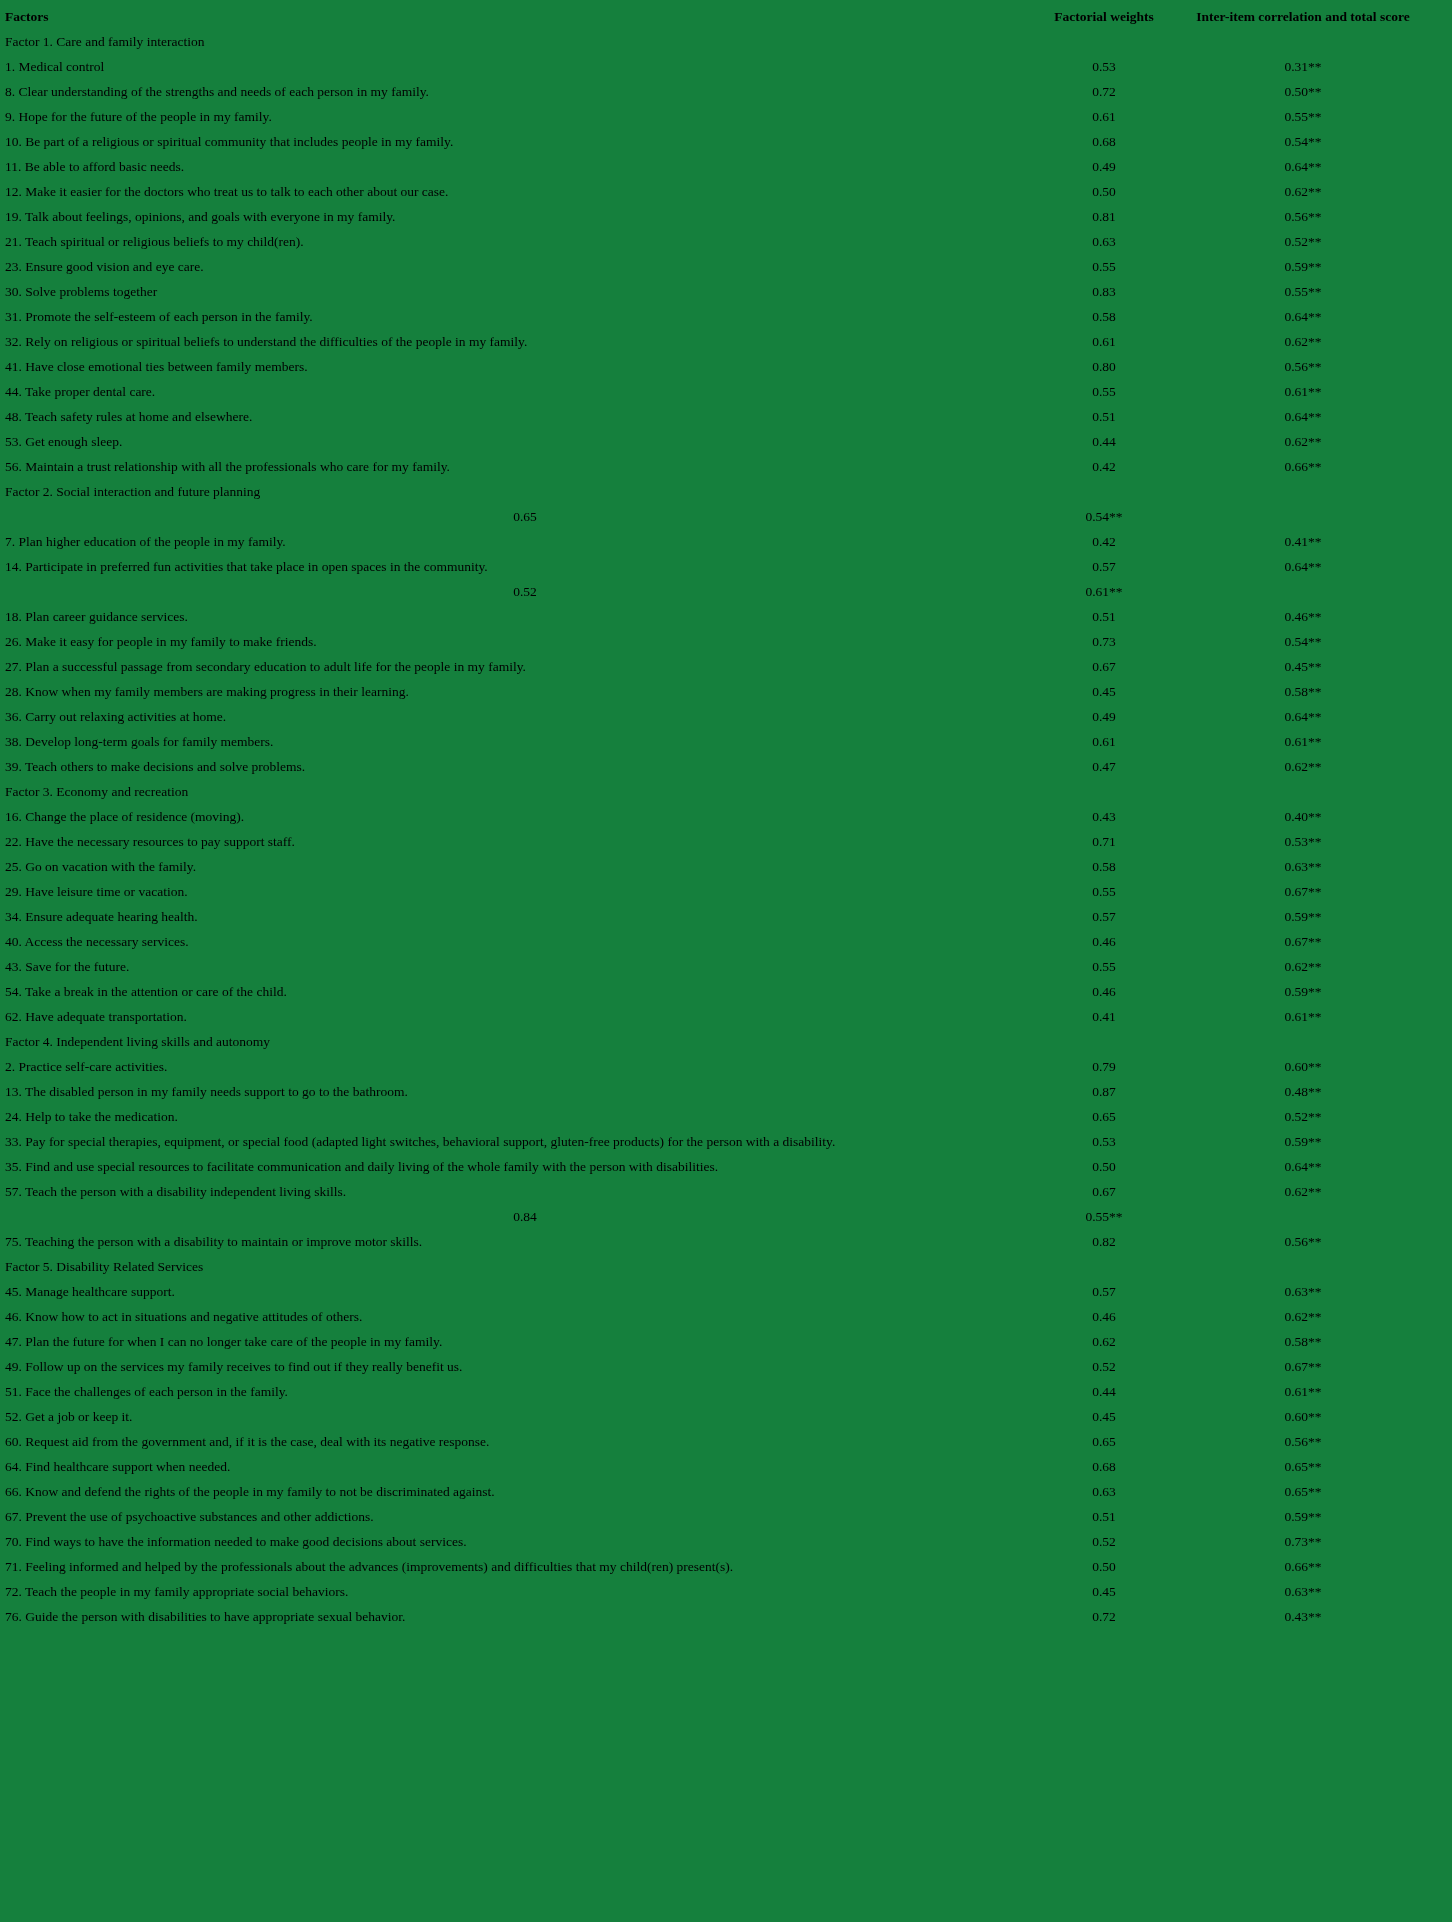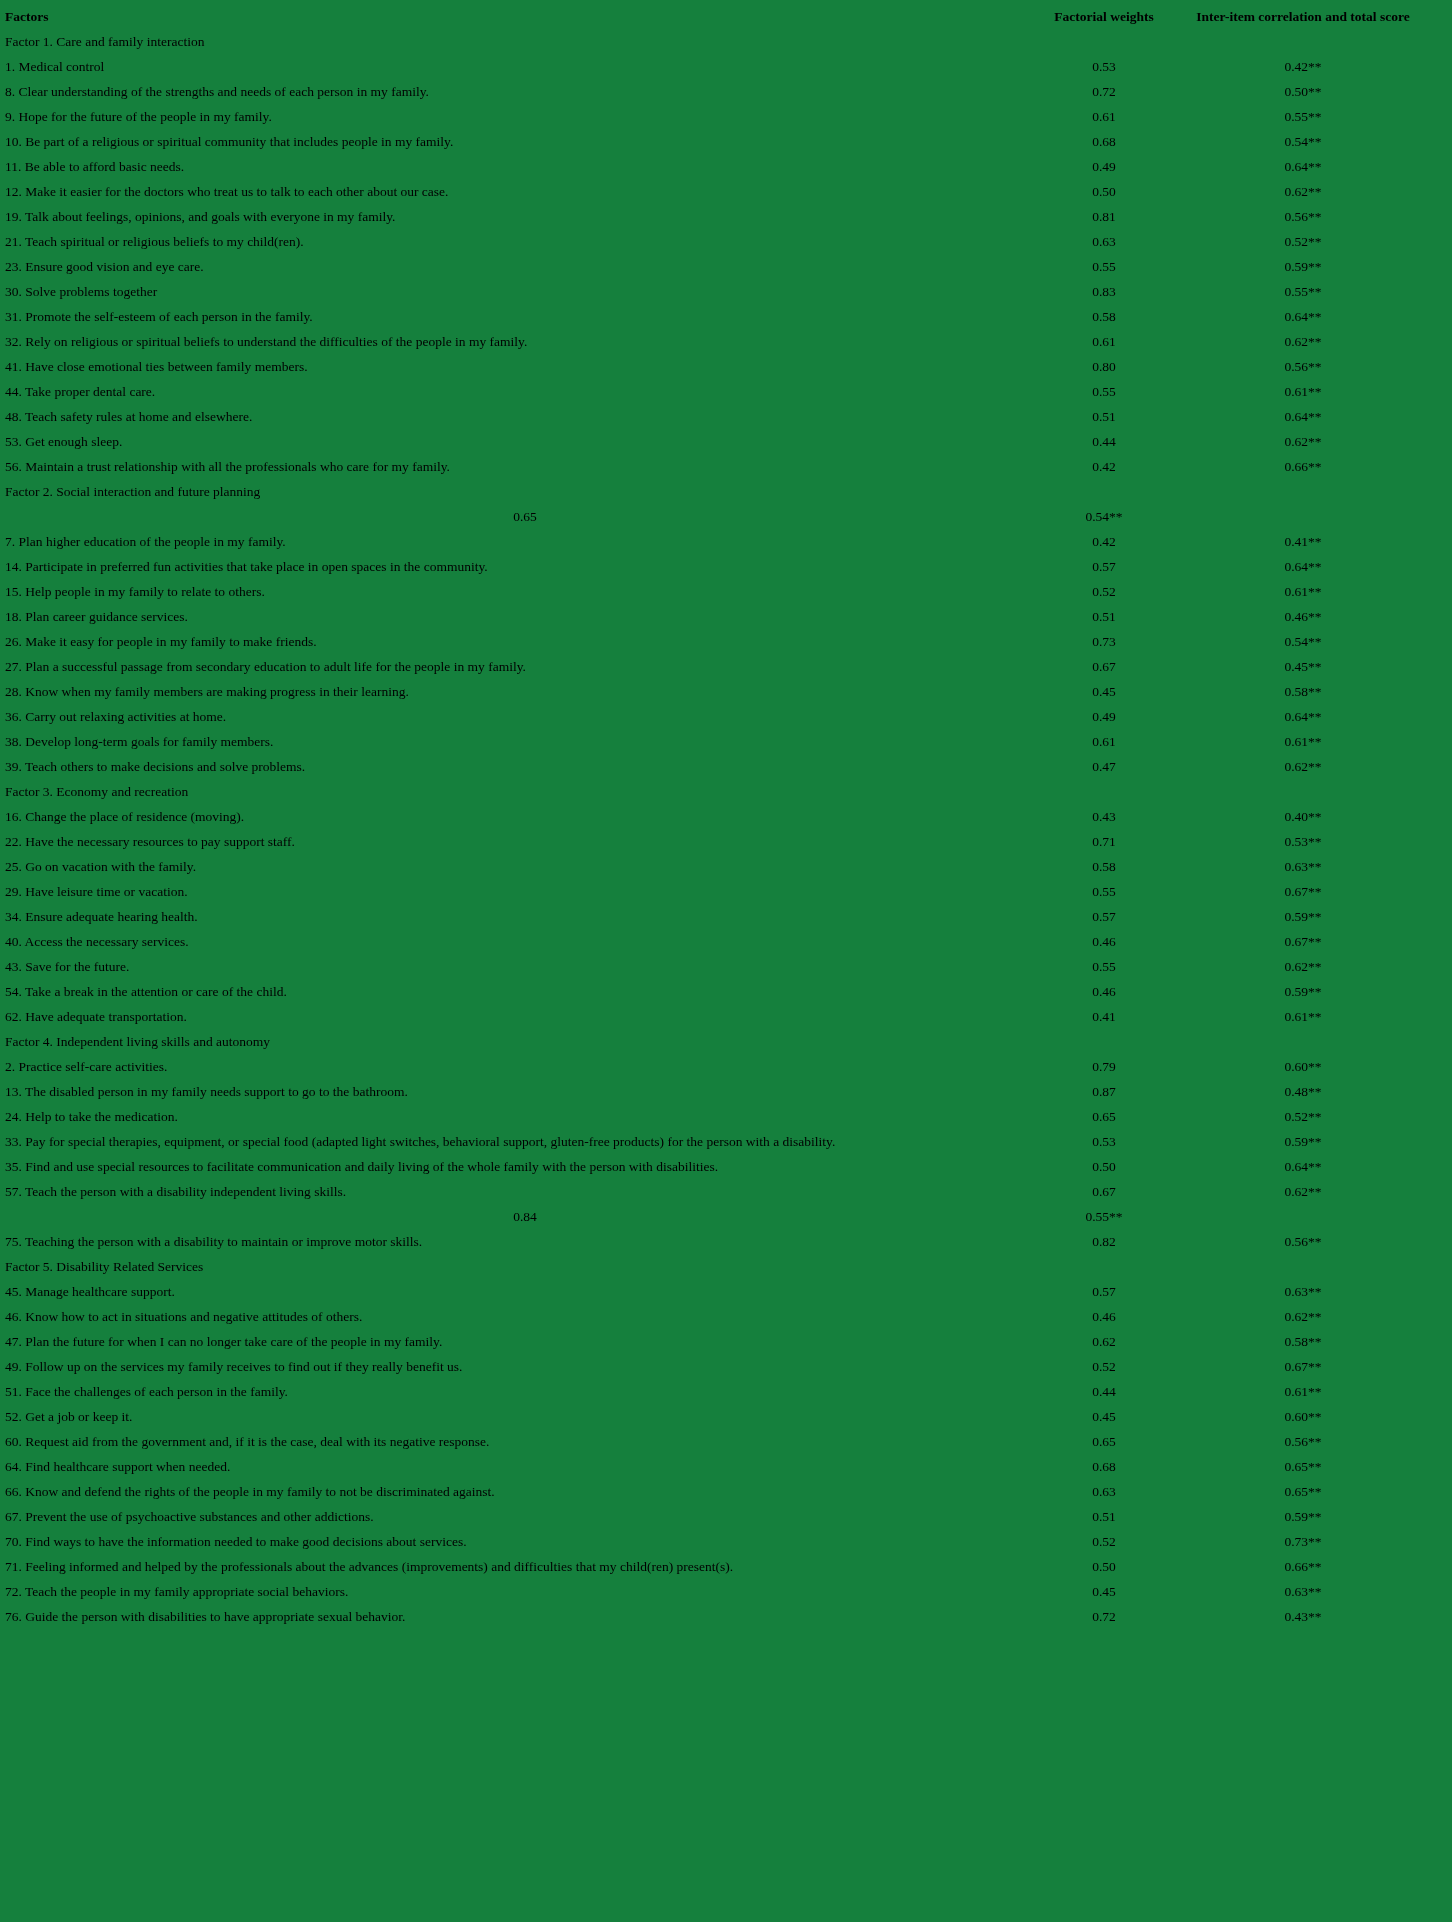--- a/index.html
+++ b/index.html
@@ -52,21 +52,21 @@
     </div>
     <div>
         <div class="row factor-row">
           <div class="cell col-factors">Factor 1. Care and family interaction</div>
           <div class="cell col-weight"></div>
           <div class="cell col-corr"></div>
         </div>
         <div class="row item-row">
           <div class="cell col-factors">1. Medical control</div>
           <div class="cell col-weight">0.53</div>
-          <div class="cell col-corr">0.42**</div>
+          <div class="cell col-corr">0.31**</div>
         </div>
         <div class="row item-row">
           <div class="cell col-factors">8. Clear understanding of the strengths and needs of each person in my family.</div>
           <div class="cell col-weight">0.72</div>
           <div class="cell col-corr">0.50**</div>
         </div>
         <div class="row item-row">
           <div class="cell col-factors">9. Hope for the future of the people in my family.</div>
           <div class="cell col-weight">0.61</div>
           <div class="cell col-corr">0.55**</div>
@@ -154,21 +154,20 @@
           <div class="cell col-factors">7. Plan higher education of the people in my family.</div>
           <div class="cell col-weight">0.42</div>
           <div class="cell col-corr">0.41**</div>
         </div>
         <div class="row item-row">
           <div class="cell col-factors">14. Participate in preferred fun activities that take place in open spaces in the community.</div>
           <div class="cell col-weight">0.57</div>
           <div class="cell col-corr">0.64**</div>
         </div>
         <div class="row item-row">
-          <div class="cell col-factors">15. Help people in my family to relate to others.</div>
           <div class="cell col-weight">0.52</div>
           <div class="cell col-corr">0.61**</div>
         </div>
         <div class="row item-row">
           <div class="cell col-factors">18. Plan career guidance services.</div>
           <div class="cell col-weight">0.51</div>
           <div class="cell col-corr">0.46**</div>
         </div>
         <div class="row item-row">
           <div class="cell col-factors">26. Make it easy for people in my family to make friends.</div>

